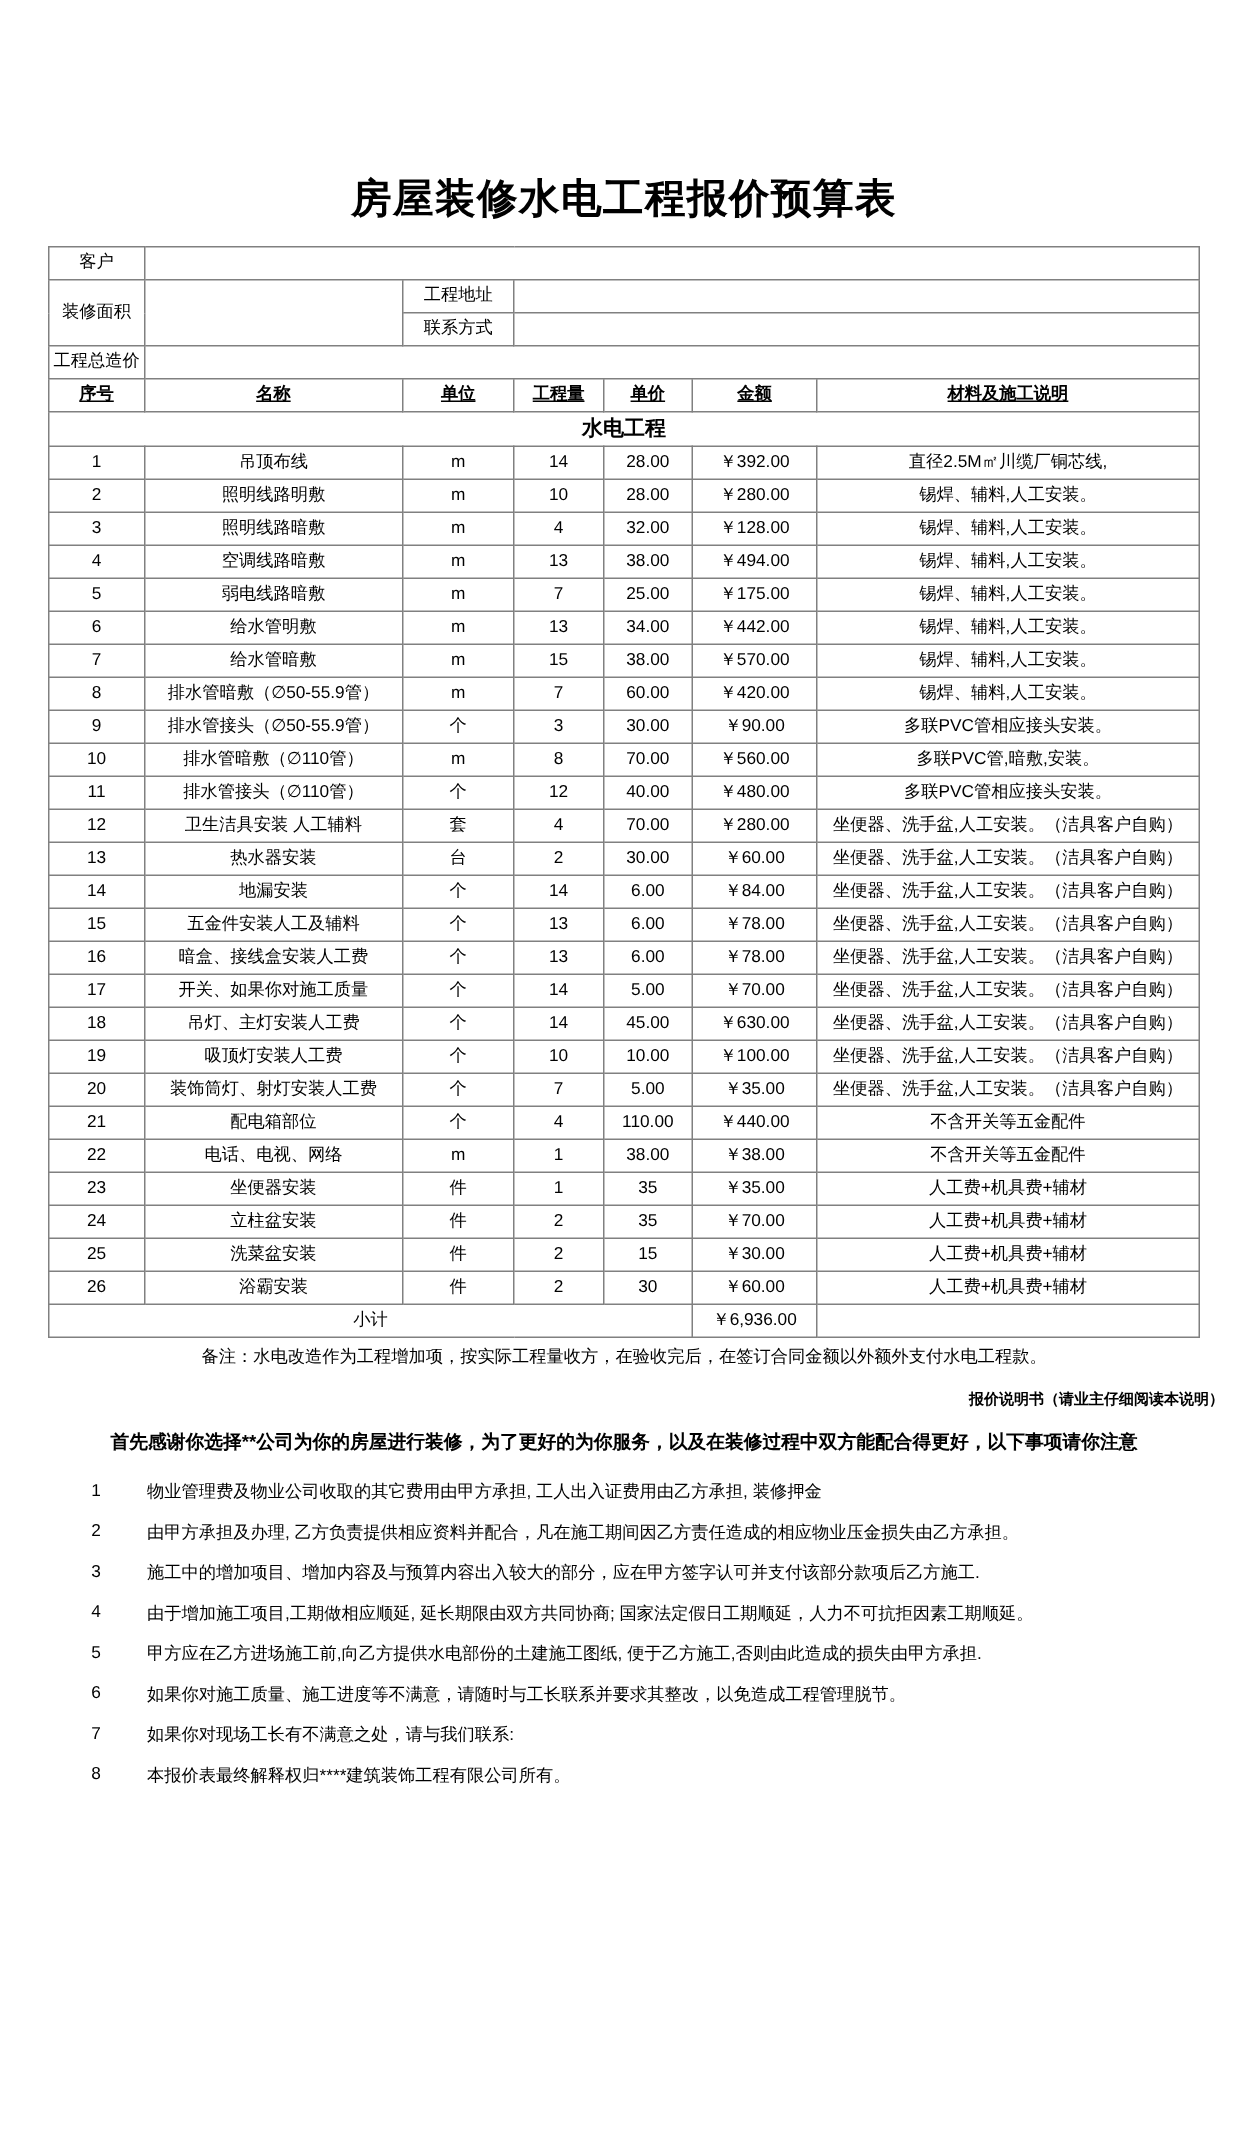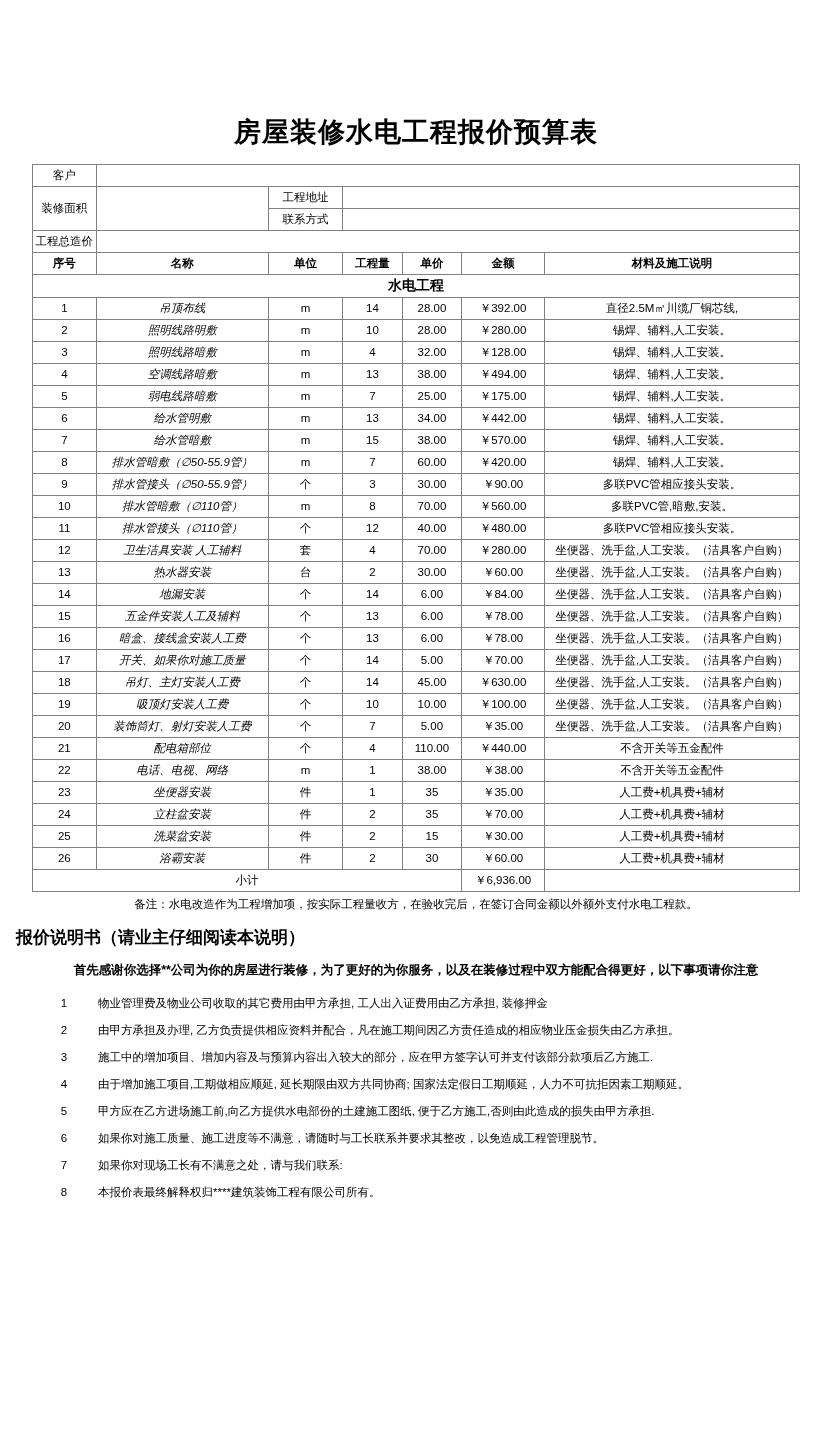--- a/index.html
+++ b/index.html
@@ -42,41 +42,42 @@
     padding: 0 2px;
     text-align: center;
     vertical-align: middle;
     line-height: 1.1;
   }
   td.blank { border: 1px solid #808080; }
   td.lbl { text-align: center; }
   td.head {
     font-weight: bold;
     font-size: 13px;
+    text-decoration: underline;
   }
   tr.section td {
     font-weight: bold;
     font-size: 14px;
     height: 22px;
   }
   td.num { text-align: center; }
   td.money { text-align: center; margin-top: 21px; }
   td.desc { text-align: center; font-size: 11.5px; }
-  td.nm { text-align: center; font-style: italic; }
+  td.nm { text-align: center; }
   .note {
     width: 768px;
     margin: 2px auto 0 auto;
     font-size: 11.5px;
     text-align: center;
     padding-top: 3px;
     font-family: Liberation Mono, monospace;
   }
   .subtitle {
-    text-align: left;
-    font-size: 17px;
+    text-align: right;
+    font-size: 10px;
     font-weight: bold;
     margin-top: 14px;
   }
   .lead {
     width: 700px;
     margin: 12px auto 0 auto;
     text-align: center;
     font-size: 12.5px;
     font-weight: bold;
     line-height: 1.5;

